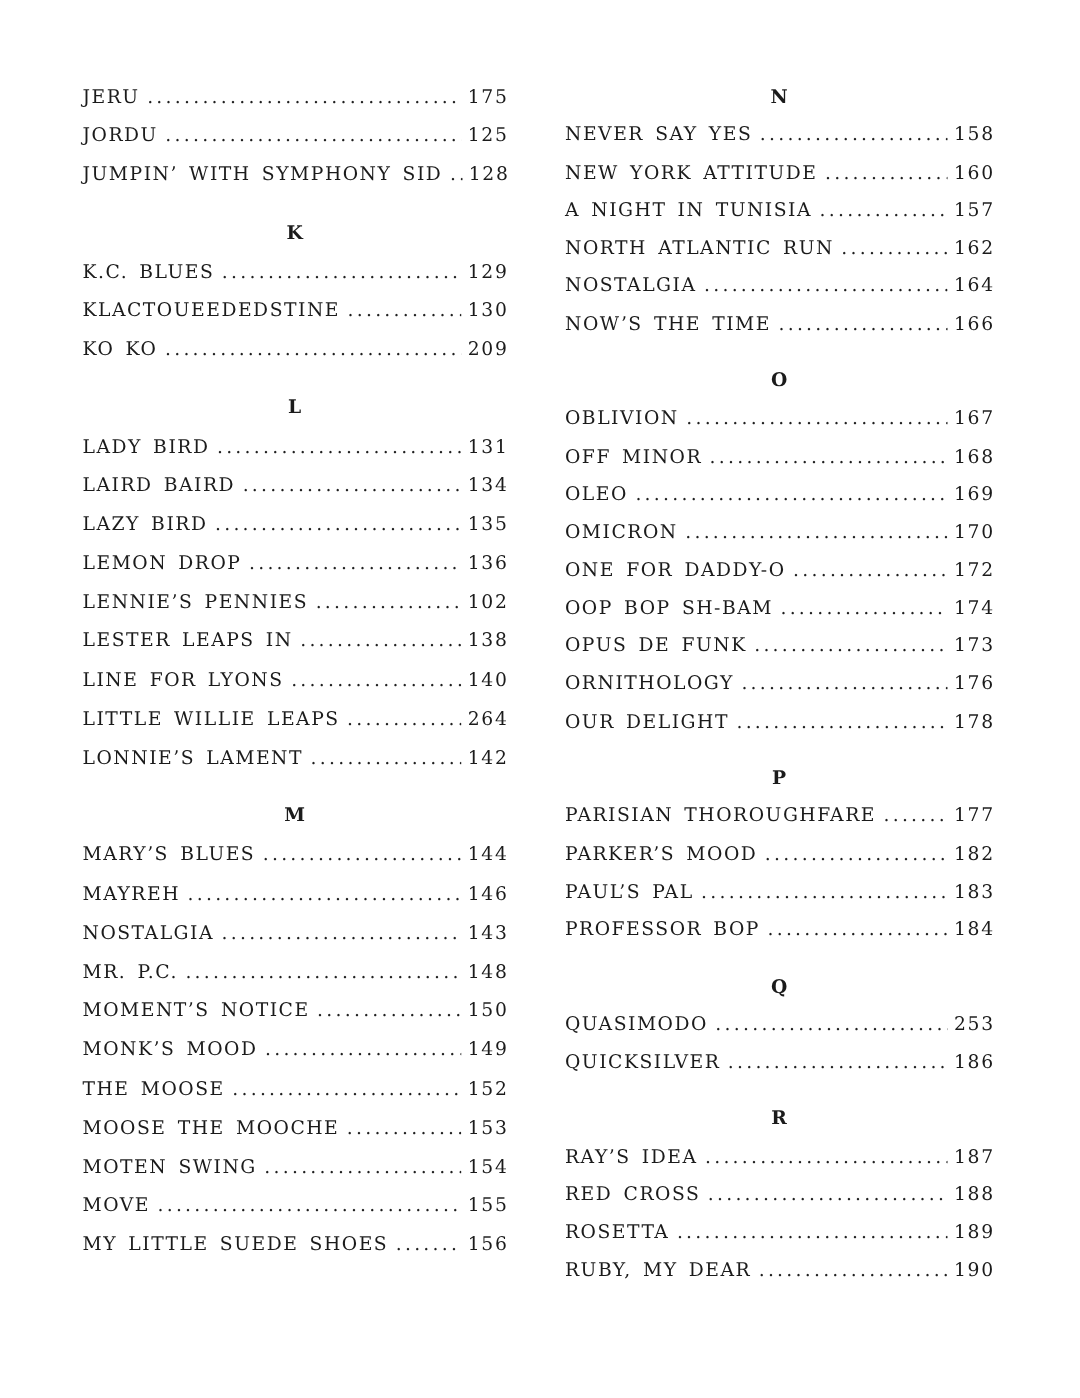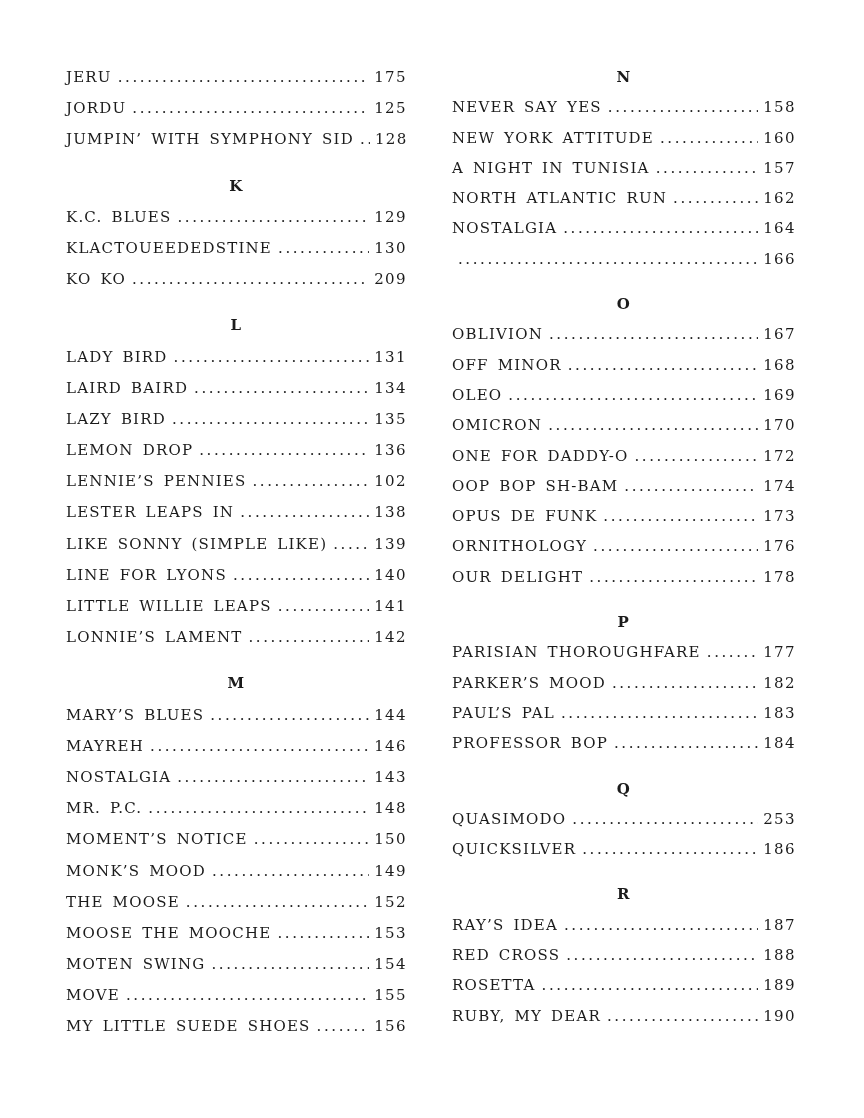--- a/index.html
+++ b/index.html
@@ -131,33 +131,28 @@
           <span class="title">LENNIE’S PENNIES</span>
           <span class="leader"></span>
           <span class="pagenum">102</span>
         </div>
         <div class="row">
           <span class="title">LESTER LEAPS IN</span>
           <span class="leader"></span>
           <span class="pagenum">138</span>
         </div>
         <div class="row">
-          <span class="title">LIKE SONNY (SIMPLE LIKE)</span>
-          <span class="leader"></span>
-          <span class="pagenum">139</span>
-        </div>
-        <div class="row">
           <span class="title">LINE FOR LYONS</span>
           <span class="leader"></span>
           <span class="pagenum">140</span>
         </div>
         <div class="row">
           <span class="title">LITTLE WILLIE LEAPS</span>
           <span class="leader"></span>
-          <span class="pagenum">141</span>
+          <span class="pagenum">264</span>
         </div>
         <div class="row">
           <span class="title">LONNIE’S LAMENT</span>
           <span class="leader"></span>
           <span class="pagenum">142</span>
         </div>
       </div>
       <div class="section">
         <div class="sec-head">M</div>
         <div class="row">
@@ -239,20 +234,21 @@
           <span class="title">NORTH ATLANTIC RUN</span>
           <span class="leader"></span>
           <span class="pagenum">162</span>
         </div>
         <div class="row">
           <span class="title">NOSTALGIA</span>
           <span class="leader"></span>
           <span class="pagenum">164</span>
         </div>
         <div class="row">
+          <span class="title">NOW’S THE TIME</span>
           <span class="leader"></span>
           <span class="pagenum">166</span>
         </div>
       </div>
       <div class="section">
         <div class="sec-head">O</div>
         <div class="row">
           <span class="title">OBLIVION</span>
           <span class="leader"></span>
           <span class="pagenum">167</span>

